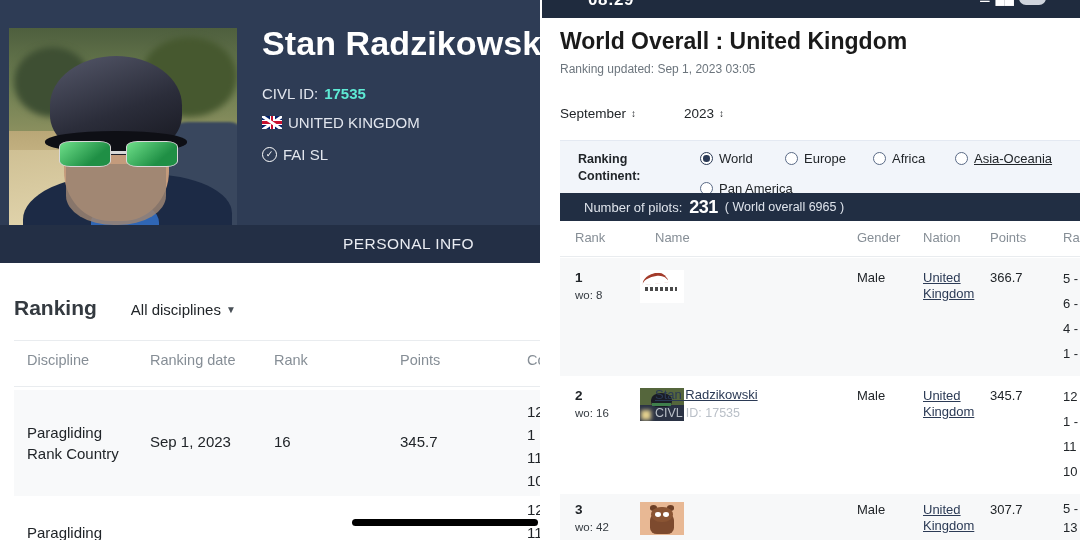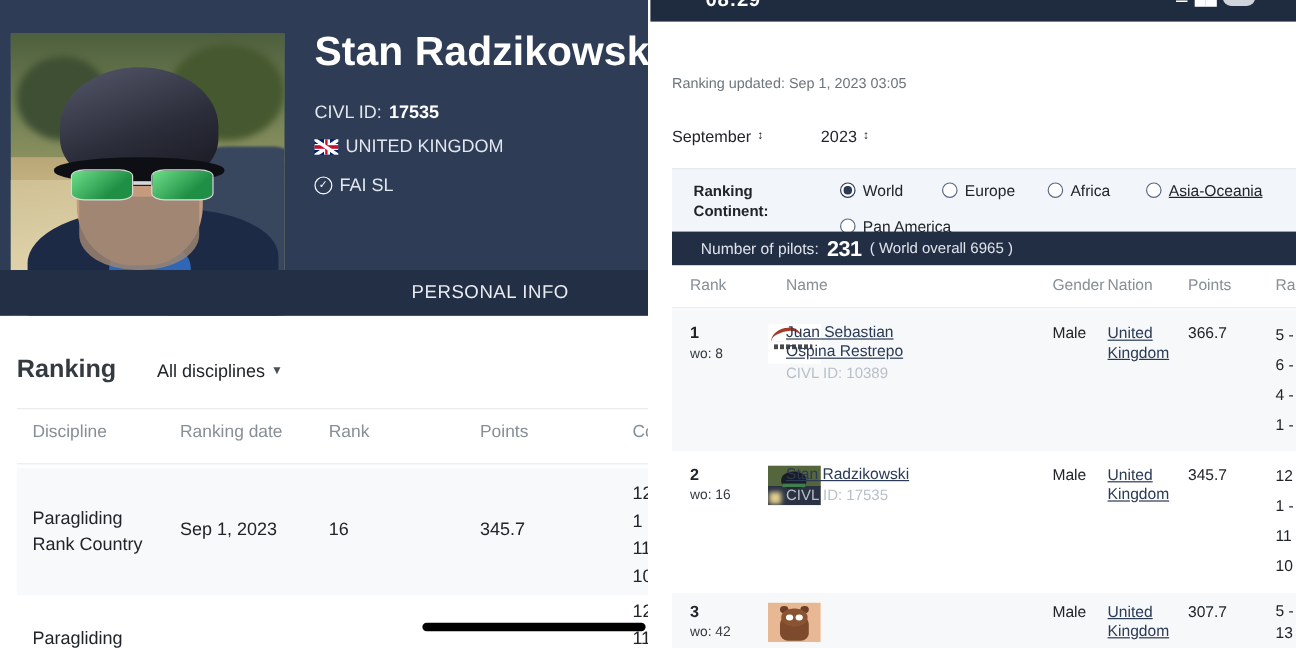--- a/index.html
+++ b/index.html
@@ -67,21 +67,21 @@
     color:#ffffff; font-size:34px; font-weight:700; letter-spacing:.1px;
     white-space:nowrap;
   }
   .profile-line {
     position:absolute; left:262px;
     color:#e2e6ee; font-size:15px; display:flex; align-items:center; gap:6px;
   }
   .profile-line.civl { top:85px; }
   .profile-line.nation { top:114px; }
   .profile-line.fai { top:146px; }
-  .profile-line b { color:#ffffff; font-weight:700; }
+  .profile-line b { color:#5eead4; font-weight:700; }
   .uk-flag {
     position:relative; display:inline-block; width:20px; height:13px;
     background:#012169; overflow:hidden; vertical-align:middle; flex:0 0 auto;
   }
   .uk-flag::before, .uk-flag::after {
     content:""; position:absolute; left:50%; top:-50%; width:2.6px; height:200%;
     background:#fff;
   }
   .uk-flag::before { transform: translateX(-50%) rotate(56deg); }
   .uk-flag::after  { transform: translateX(-50%) rotate(-56deg); }
@@ -203,21 +203,21 @@
   .pilots-bar .num { color:#ffffff; font-size:18px; font-weight:700; letter-spacing:-.5px; }
   .pilots-bar .par { color:#dfe4ec; font-size:12.5px; }
 
   .rt-head {
     position:absolute; left:20px; top:230px; width:560px; height:26px;
     font-size:13px; color:#868e96;
   }
   .rt-head > div { position:absolute; top:0; }
   .rt-sep { position:absolute; left:20px; top:256px; width:560px; height:1px; background:#e9ecef; }
 
-  .c-rank { left:15px; }  .c-name { left:95px; }  .c-gender { left:297px;margin-left:20px; }
+  .c-rank { left:15px; }  .c-name { left:95px; }  .c-gender { left:297px; }
   .c-nation { left:363px; } .c-points { left:430px; } .c-rr { left:503px; }
 
   .rt-row { position:absolute; left:20px; width:560px; font-size:13px; color:#212529; }
   .rt-row.alt { background:#f7f8f9; }
   .rt-row.plain { background:#ffffff; }
   .rt-row > div { position:absolute; }
   .rank-no { font-weight:700; font-size:13.5px; }
   .rank-wo { font-size:11.5px; color:#343a40; margin-top:4px; }
   .thumb { position:absolute; left:80px; top:12px; width:44px; height:33px; overflow:hidden; background:#fff; }
   .name-link { color:#2b3a55; text-decoration:underline; line-height:16px; }
@@ -355,20 +355,21 @@
 
     <div class="statusbar">
       <span class="sb-time">08:29</span>
       <span class="sb-icons">
         <span>☰</span>
         <span>██</span>
         <span class="sb-batt"></span>
       </span>
     </div>
 
+    <div class="rp-title">World Overall : United Kingdom</div>
     <div class="rp-sub">Ranking updated: Sep 1, 2023 03:05</div>
 
     <div class="rp-selects">
       <div class="rp-select">
         <span>September</span>
         <span class="updown">↕</span>
       </div>
       <div class="rp-select">
         <span>2023</span>
         <span class="updown">↕</span>
@@ -426,24 +427,20 @@
       <div class="c-rank" style="top:12px;">
         <div class="rank-no">1</div>
         <div class="rank-wo">wo: 8</div>
       </div>
       <div class="thumb">
         <div class="tb-glider">
             <div class="wing"></div>
             <div class="txt"></div>
           </div>
       </div>
-      <div class="c-name" style="top:11px; width:120px;">
-        <div class="name-link">Juan Sebastian Ospina Restrepo</div>
-        <div class="civl-sub">CIVL ID: 10389</div>
-      </div>
       <div class="c-gender" style="top:12px;">Male</div>
       <div class="c-nation" style="top:12px; width:44px;">
         <span class="nation-link">United Kingdom</span>
       </div>
       <div class="c-points" style="top:12px;">366.7</div>
       <div class="c-rr rr-list" style="top:8px;">
         <div>5 - 104.2</div>
         <div>6 - 102.6</div>
         <div>4 - 83.8</div>
         <div>1 - 76.1</div>

